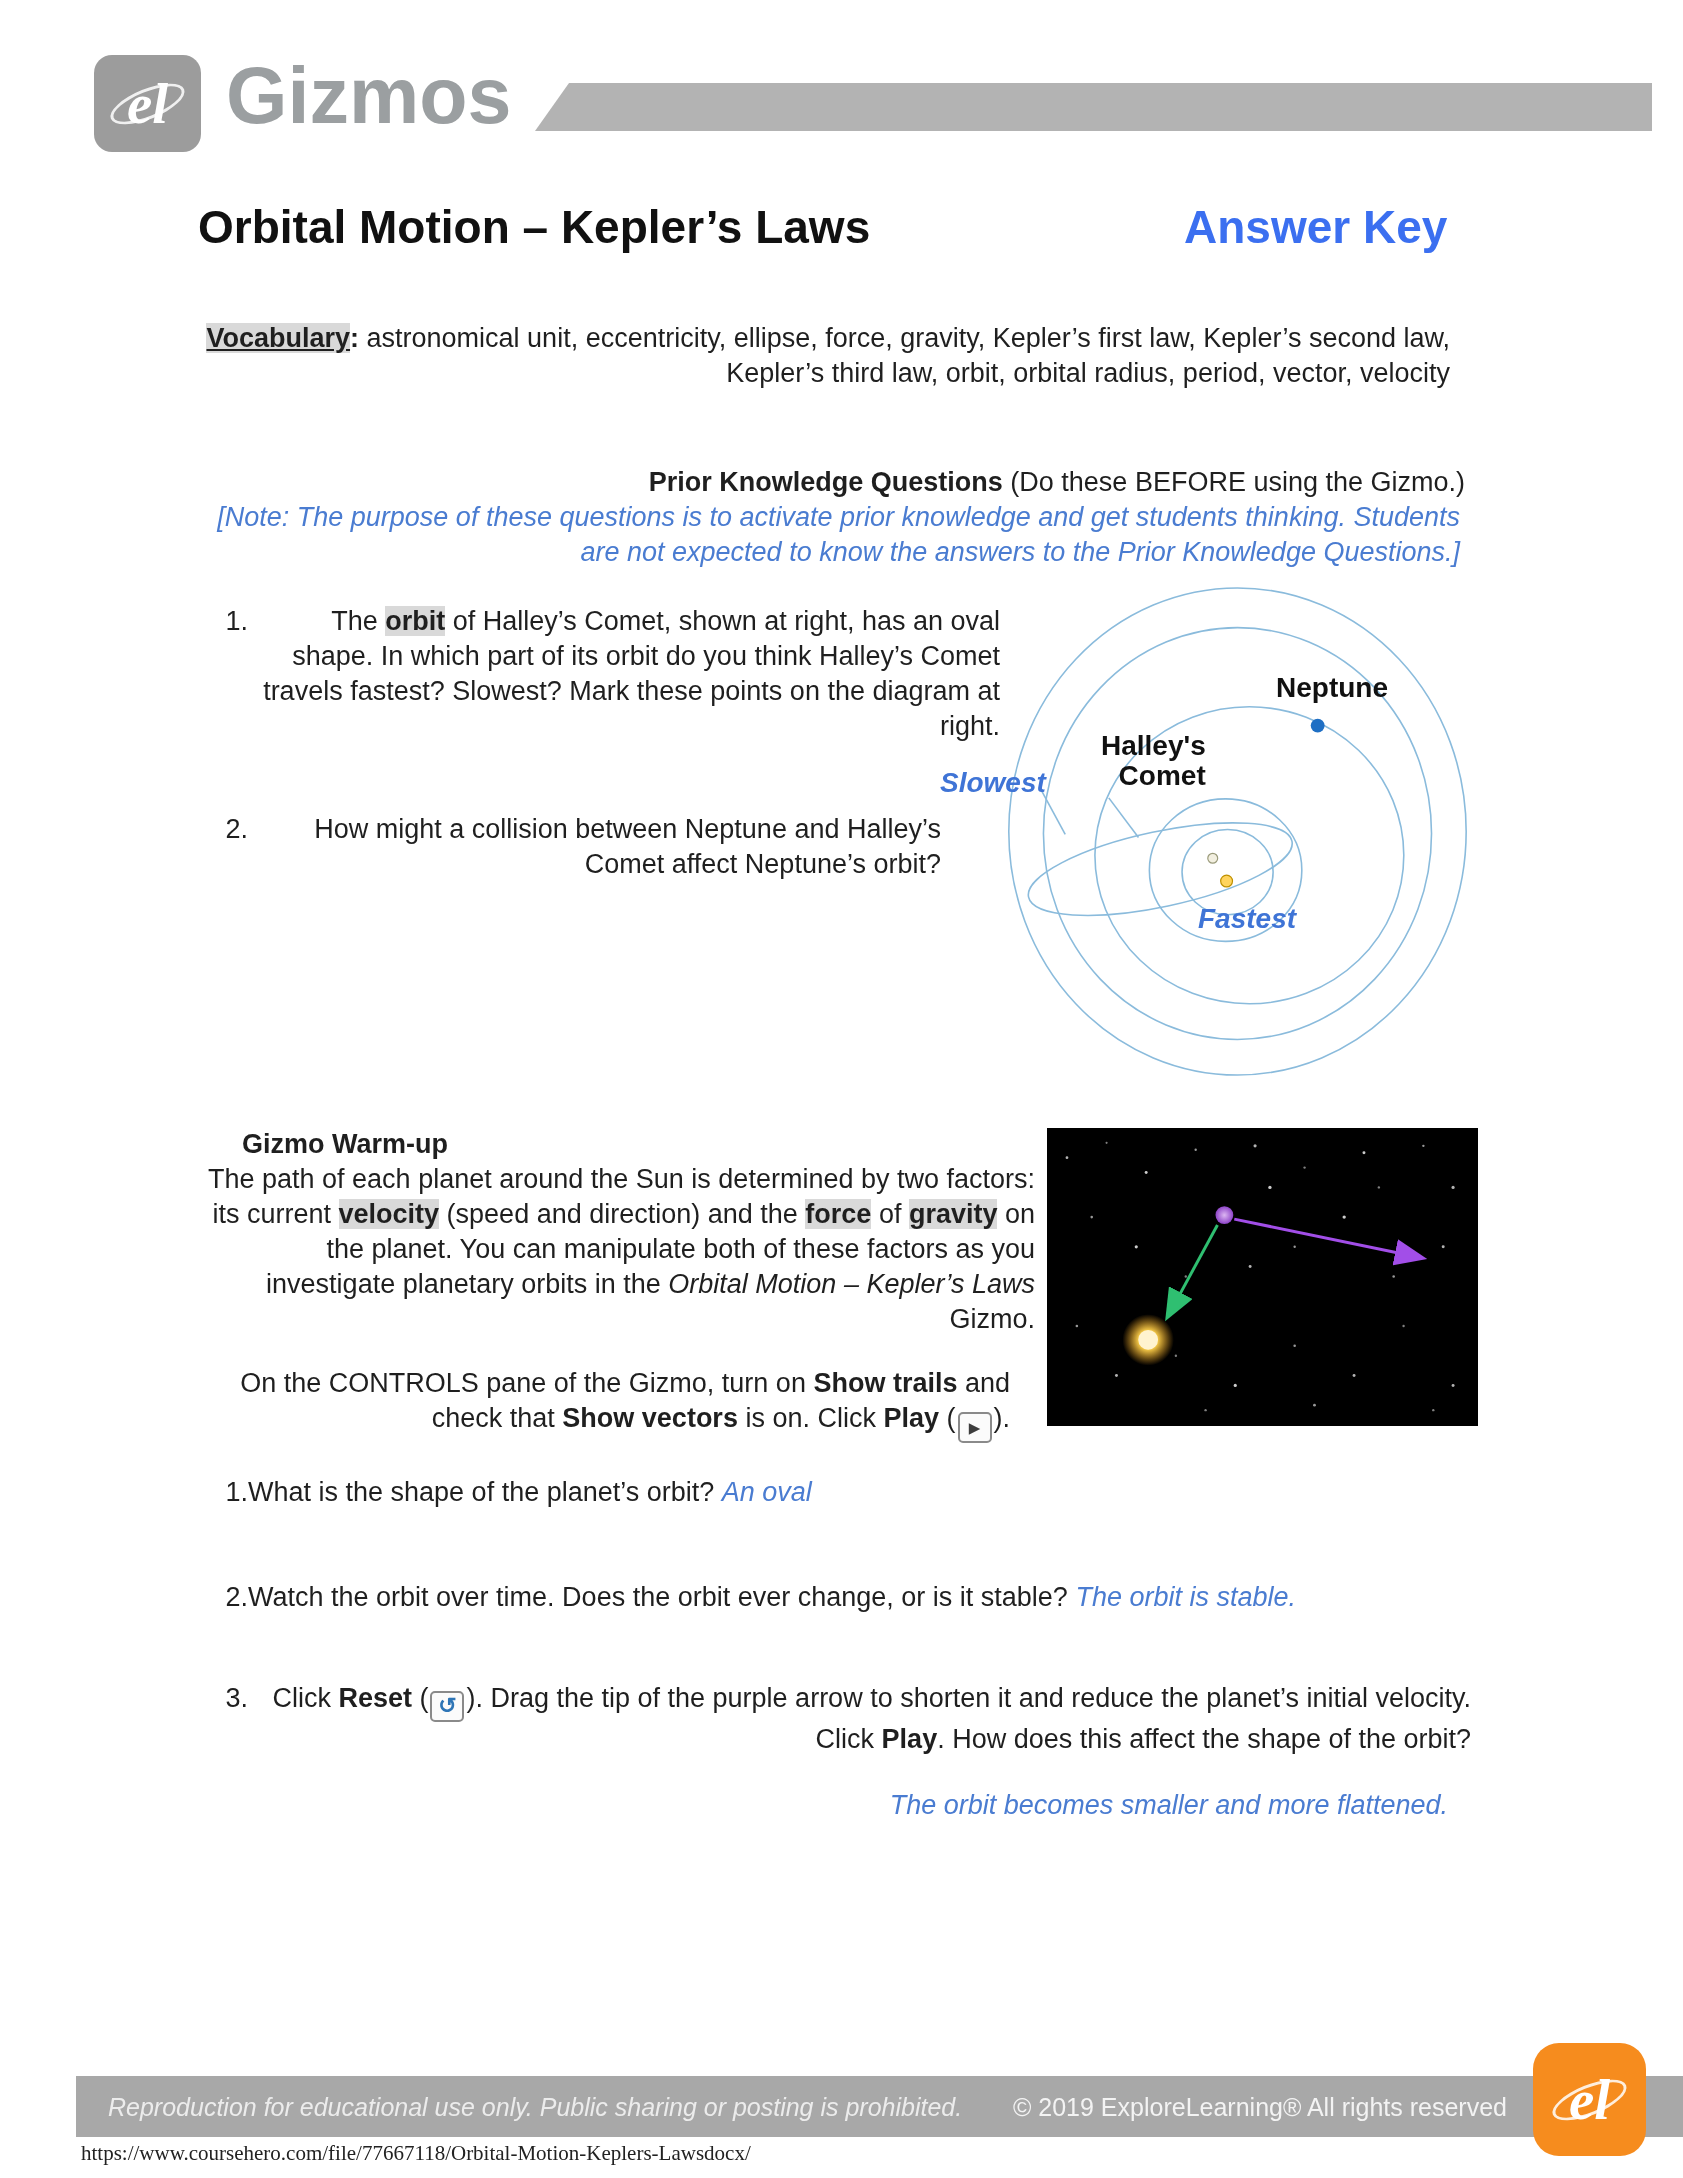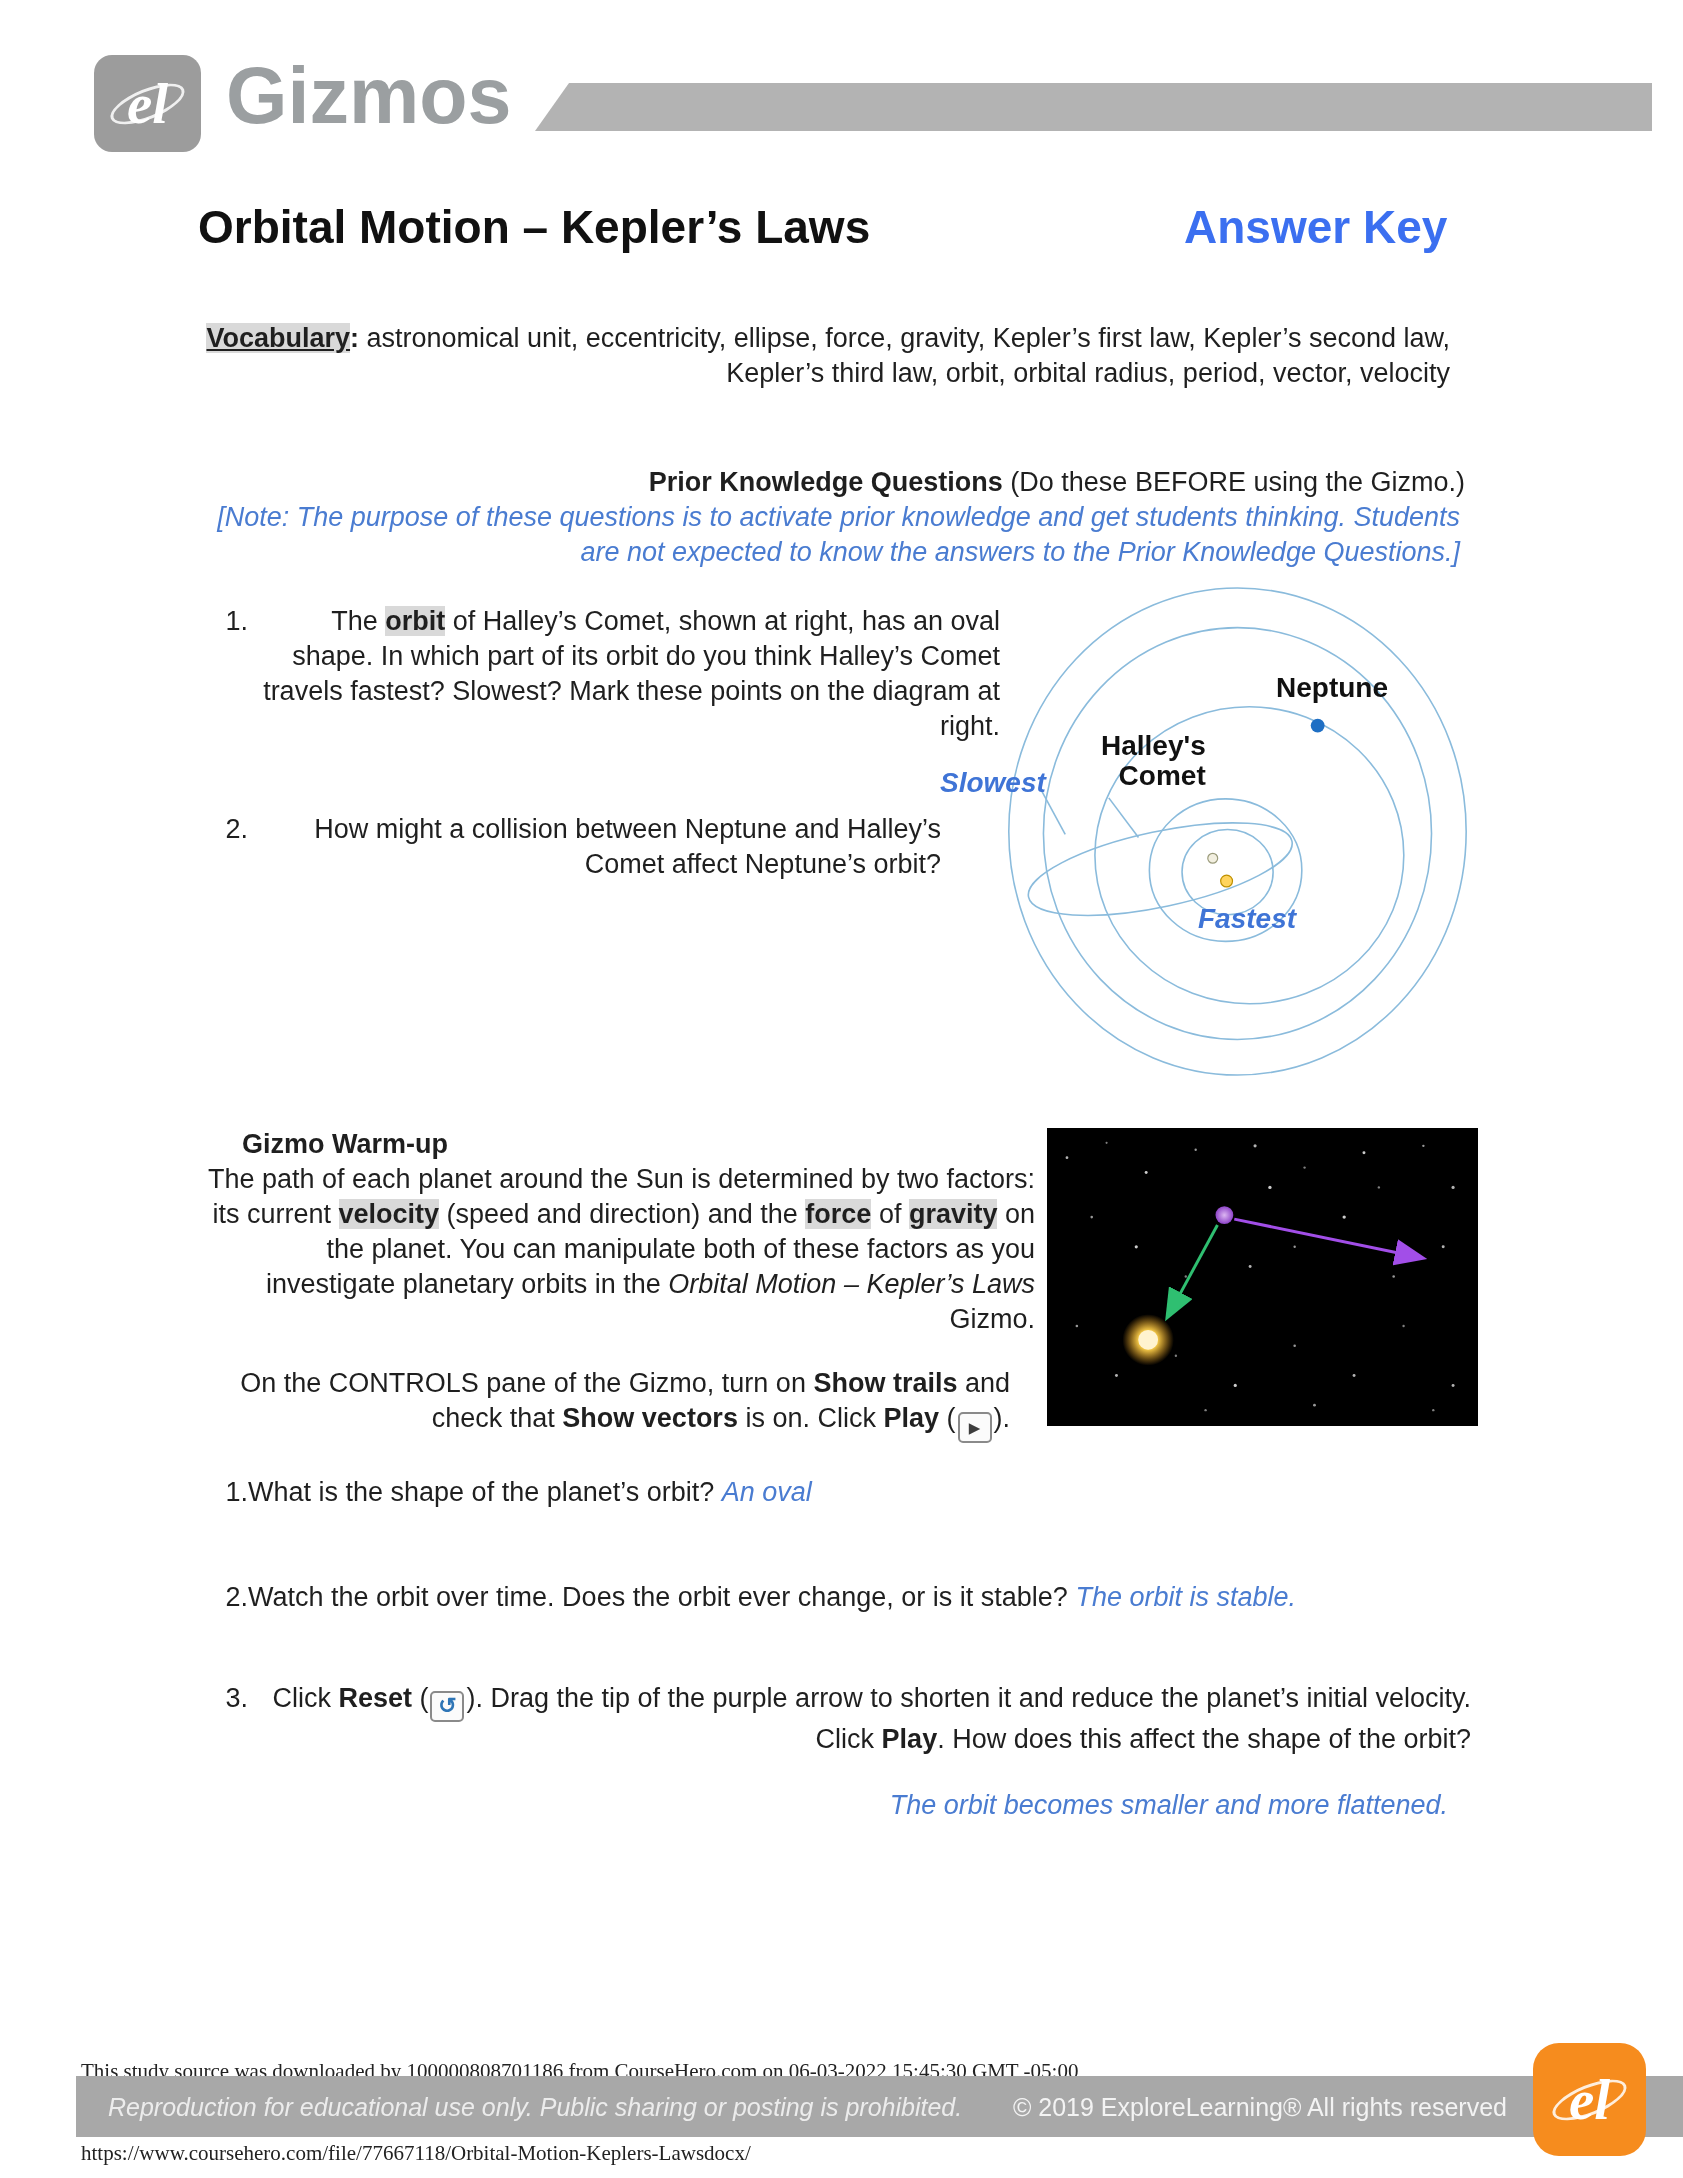--- a/index.html
+++ b/index.html
@@ -193,21 +193,20 @@
   </div>
 
   <div class="abs bodytext row" style="left:198px; top:1681px; width:1277px;">
     <span class="num">3.</span>
     <div style="width:1223px;"><span>Click </span><span class="b">Reset</span><span> (</span><span class="icon-btn">
           <span class="reset-glyph">↺</span>
         </span><span>). Drag the tip of the purple arrow to shorten it and reduce the planet’s initial velocity. Click </span><span class="b">Play</span><span>. How does this affect the shape of the orbit?</span></div>
   </div>
   <p class="abs bodytext ans" style="left:260px; top:1788px; width:1188px;">The orbit becomes smaller and more flattened.</p>
 
-  <p class="abs serifline" style="left:81px; top:2059px;">This study source was downloaded by 100000808701186 from CourseHero.com on 06-03-2022 15:45:30 GMT -05:00</p>
 
   <div class="abs footbar">
     <span class="footbar-left">Reproduction for educational use only. Public sharing or posting is prohibited.</span>
     <span class="footbar-right">© 2019 ExploreLearning®  All rights reserved</span>
   </div>
 
   <div class="abs orange-logo">
     <span class="logo-swoosh"></span>
     <span class="logo-glyph">el</span>
   </div>

